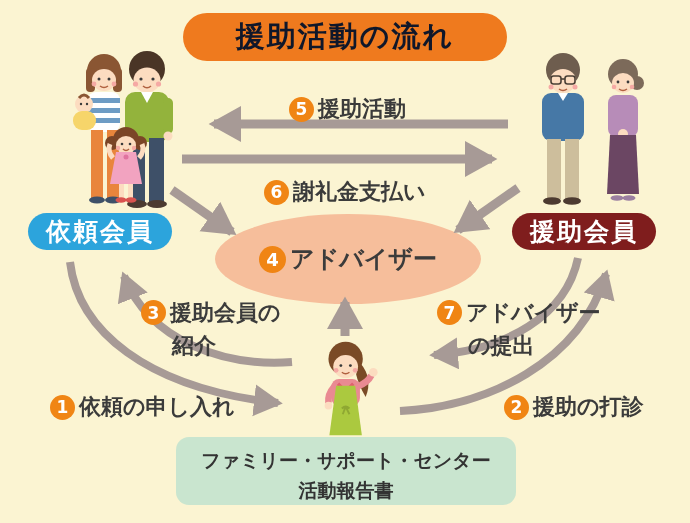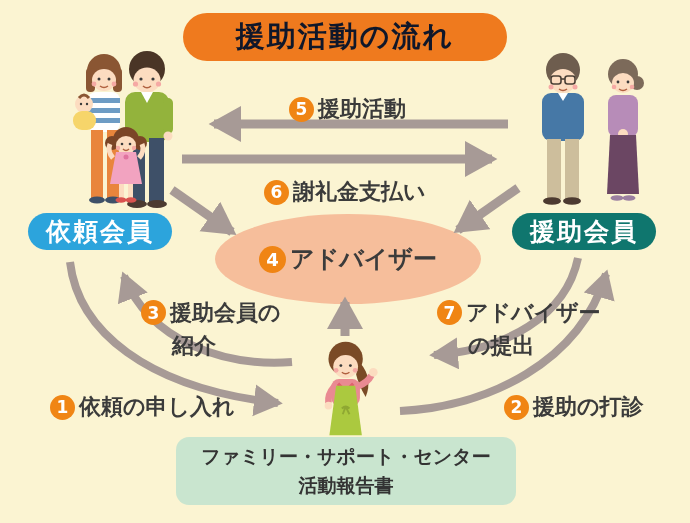--- a/index.html
+++ b/index.html
@@ -7,28 +7,28 @@
   .canvas{position:relative;width:690px;height:523px;background:#FBF4D2;overflow:hidden;}
 
   .title{position:absolute;left:183px;top:13px;width:324px;height:48px;background:#EF7A1E;
     border-radius:26px;color:#0f172a;display:flex;align-items:center;justify-content:center;
     font-size:29px;font-weight:bold;letter-spacing:2px;z-index:4;}
 
   .badge{position:absolute;width:144px;height:37px;border-radius:19px;color:#fff;
     font-weight:bold;font-size:25px;letter-spacing:2px;display:flex;align-items:center;
     justify-content:center;z-index:4;}
   .badge.requester{left:28px;top:213px;background:#2CA4DC;}
-  .badge.supporter{left:512px;top:213px;background:#0f766e;font-family:Liberation Serif, serif;}
+  .badge.supporter{left:512px;top:213px;background:#7f1d1d;font-family:Liberation Serif, serif;}
 
   .meeting{position:absolute;left:215px;top:214px;width:266px;height:90px;border-radius:50%;
     background:#F6BE9B;display:flex;align-items:center;justify-content:center;gap:4px;
     z-index:1;font-size:24px;font-weight:bold;color:#3B3B3B;}
 
   .advisor-box{position:absolute;left:176px;top:437px;width:340px;height:68px;background:#C9E5CF;
-    border-radius:13px;display:flex;flex-direction:column;align-items:center;justify-content:center;
+    border-radius:13px;display:flex;flex-direction:column;align-items:center;justify-content:flex-end;
     font-size:19px;font-weight:bold;color:#333;z-index:4;line-height:1.55;text-align:center;}
 
   .lbl{position:absolute;display:flex;align-items:center;gap:4px;font-weight:bold;
     font-size:22px;color:#3B3B3B;z-index:3;white-space:nowrap;}
   .stack{display:block;}
   .stack .row{display:flex;align-items:center;gap:4px;height:33px;}
   .stack .indent{margin-left:31px;}
   .num{display:inline-flex;align-items:center;justify-content:center;width:25px;height:25px;
     border-radius:50%;background:#F08514;color:#fff;font-size:17px;font-weight:bold;flex:none;}
   .num.big{width:27px;height:27px;font-size:18px;}

